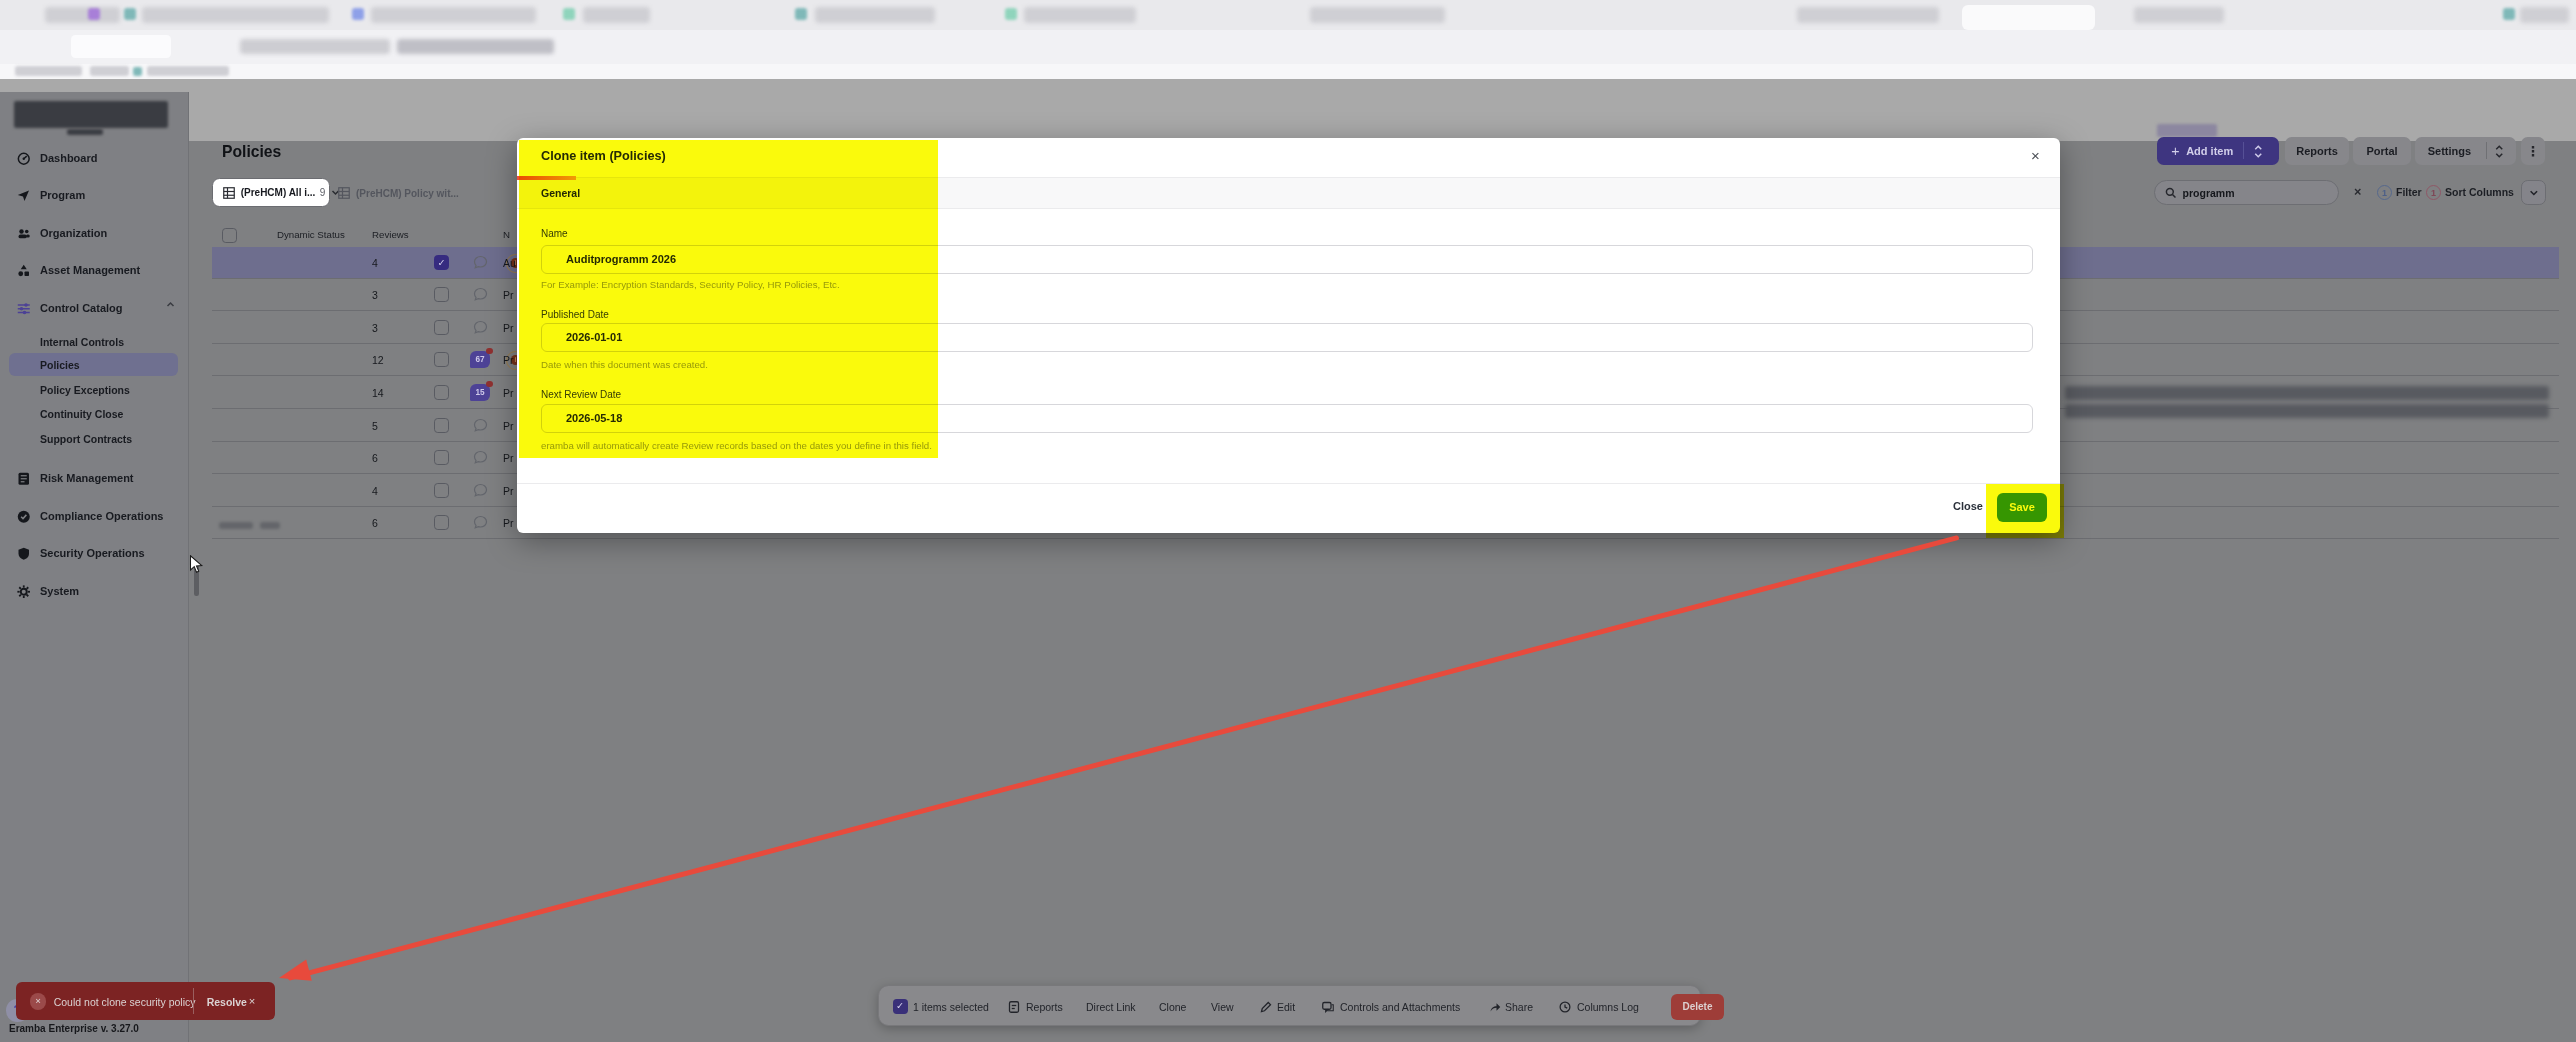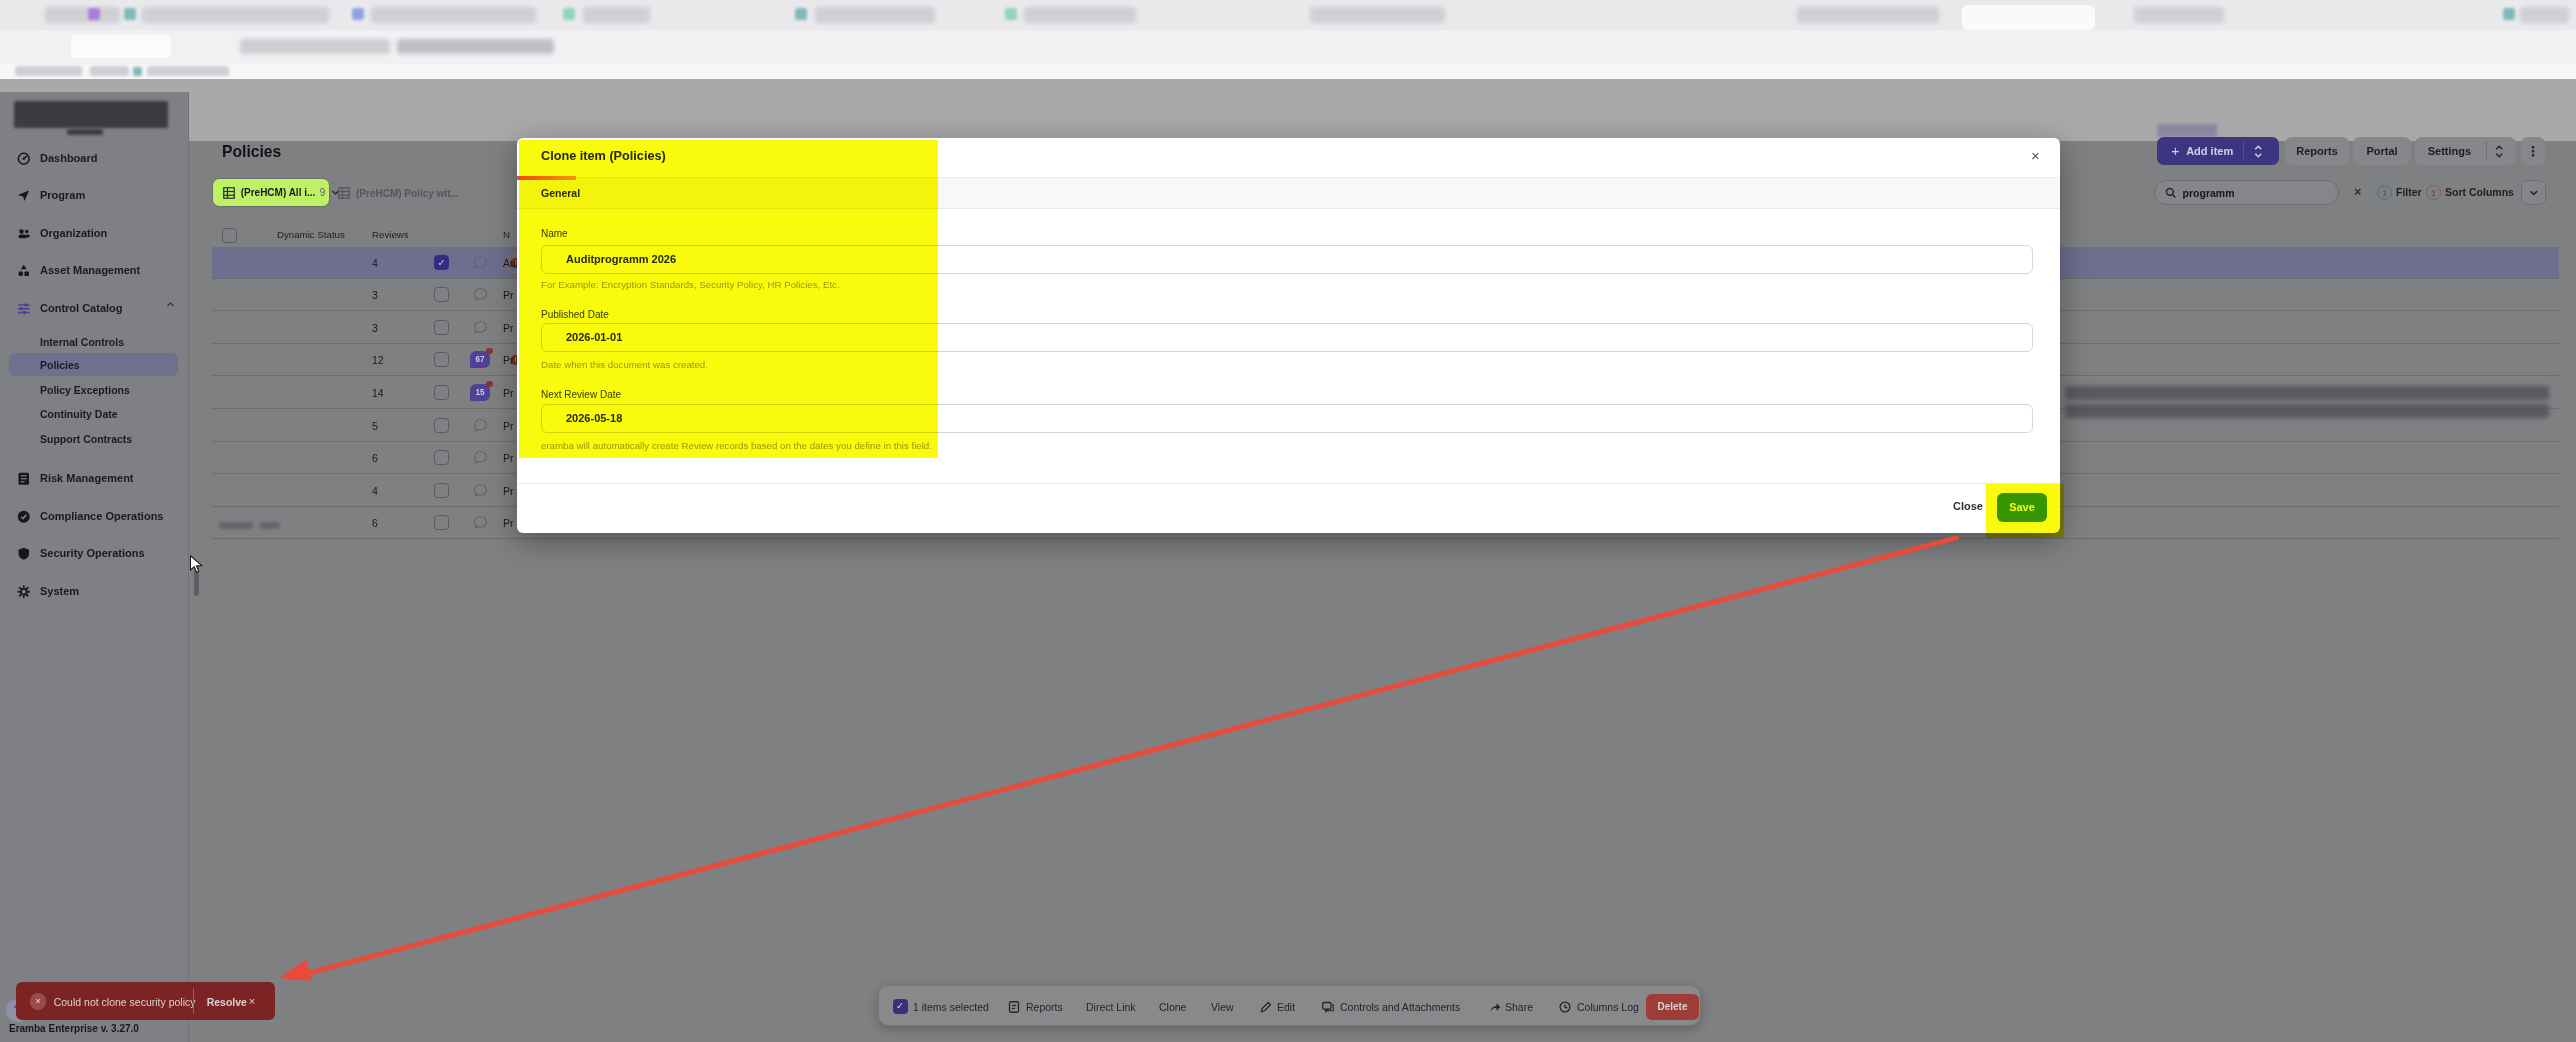--- a/index.html
+++ b/index.html
@@ -40,21 +40,21 @@
   #btn-reports { left:2285px; width:64px; }
   #btn-portal  { left:2353px; width:58px; }
   #btn-settings{ left:2415px; width:101px; justify-content:flex-start; }
   #btn-settings .txt { margin-left:12.7px; }
   #btn-settings .sep { position:absolute; left:71px; top:5.2px; width:0.7px; height:17px; background:#6f7074; }
   #btn-settings .chevs { position:absolute; left:79px; top:6.7px; width:10.5px; height:15px; color:#26272c; }
   #btn-kebab { left:2521px; width:24px; font-size:13.5px; letter-spacing:0; color:#26272c; }
   #add-ghost { left:2157px; top:124px; width:60px; height:12.7px; background:#8c87a0; border-radius:2.2px; }
 
   
-  #chip1 { left:212px; top:178px; width:118px; height:29px; background:#bef264; border:0.7px solid #6b6c71; border-radius:7.5px; display:flex; align-items:center; color:#17191f; font-size:10px; font-weight:600; }
+  #chip1 { left:212px; top:178px; width:118px; height:29px; background:#ffffff; border:0.7px solid #6b6c71; border-radius:7.5px; display:flex; align-items:center; color:#17191f; font-size:10px; font-weight:600; }
   #chip1 .gicon { margin-left:9.7px; width:12px; height:12px; color:#2a2c32; }
   #chip1 .t { margin-left:6px; white-space:nowrap; }
   #chip1 .cnt { margin-left:4.5px; color:#5c5e66; font-weight:400; }
   #chip1 .cv { margin-left:5.2px; width:9px; height:9px; color:#2a2c32; }
   #chip2 { left:338px; top:185px; height:16.5px; display:flex; align-items:center; color:#54565e; font-size:10px; font-weight:600; }
   #chip2 .gicon { width:12px; height:12px; color:#54565e; }
   #chip2 .t { margin-left:6px; white-space:nowrap; }
 
   
   #searchbox { left:2154px; top:180px; width:185px; height:25px; background:#85858a; border:0.7px solid #6d6e73; border-radius:12.7px; display:flex; align-items:center; }
@@ -115,21 +115,21 @@
   #toast .tdiv { position:absolute; left:177px; top:6px; width:0.7px; height:26px; background:#9a5f5f; }
   #toast .act { position:absolute; left:191px; top:13.5px; font-size:10.5px; font-weight:600; color:#dbd3d3; }
   #toast .tx { position:absolute; left:233px; top:12.7px; font-size:11.2px; color:#dbd3d3; }
   #version { left:9px; top:1023px; font-size:10px; font-weight:bold; color:#17181c; }
 
   
   #actionbar { left:878px; top:985px; width:823px; height:41px; background:#89898c; border:0.7px solid #78787b; border-radius:10.5px; box-shadow:0 3px 10.5px rgba(0,0,0,0.25); }
   #actionbar .acbox { position:absolute; left:13.5px; top:12.7px; width:15px; height:15px; background:#393079; border-radius:3.7px; color:#d6d2ef; font-size:9.7px; text-align:center; line-height:14.2px; }
   .aitem { position:absolute; top:15px; font-size:10.5px; font-weight:400; color:#22242a; white-space:nowrap; }
   .aicon { position:absolute; top:15px; width:12px; height:12px; color:#22242a; }
-  #btn-delete { left:767px; top:8.2px; width:53px; height:25.5px; background:#9e3d38; border:none; border-radius:6px; color:#dcd0d0; font-family:inherit; font-size:10px; font-weight:600; }
+  #btn-delete { left:792px; top:8.2px; width:53px; height:25.5px; background:#9e3d38; border:none; border-radius:6px; color:#dcd0d0; font-family:inherit; font-size:10px; font-weight:600; }
 
   
   #cursor { left:189px; top:555px; width:15px; height:19.5px; }
 </style>
 </head>
 <body>
 
 <div class="abs" id="chrome-tabs">
   <div class="chip-bar blur3" style="left:45px;width:75px"></div>
   <div class="fav blur2" style="left:88px;background:#a87fd8"></div>
@@ -211,21 +211,21 @@
         <circle cx="10" cy="14" r="2.4" fill="currentColor"></circle>
       </svg></span>
   <span class="lbl">Control Catalog</span>
   <span class="chev-up" style="top:1.5px"><svg viewBox="0 0 12 12" width="9" height="9">
         <polyline points="2,8 6,4 10,8" fill="none" stroke="currentColor" stroke-width="2"></polyline>
       </svg></span>
 </div>
 <div class="side-sub" style="top:336px">Internal Controls</div>
 <div class="side-sub" style="top:359px">Policies</div>
 <div class="side-sub" style="top:384px">Policy Exceptions</div>
-<div class="side-sub" style="top:408px">Continuity Date</div>
+<div class="side-sub" style="top:408px">Continuity Close</div>
 <div class="side-sub" style="top:433px">Support Contracts</div>
 <div class="side-item" style="top:467px">
   <span class="ic"><svg viewBox="0 0 18 18" width="13.5" height="13.5">
         <rect x="2" y="1" width="14" height="16" rx="2" fill="currentColor"></rect>
         <line x1="5" y1="5" x2="13" y2="5" stroke="#7f8084" stroke-width="1.6"></line>
         <line x1="5" y1="9" x2="13" y2="9" stroke="#7f8084" stroke-width="1.6"></line>
         <line x1="5" y1="13" x2="10" y2="13" stroke="#7f8084" stroke-width="1.6"></line>
       </svg></span>
   <span class="lbl">Risk Management</span>
 </div>

